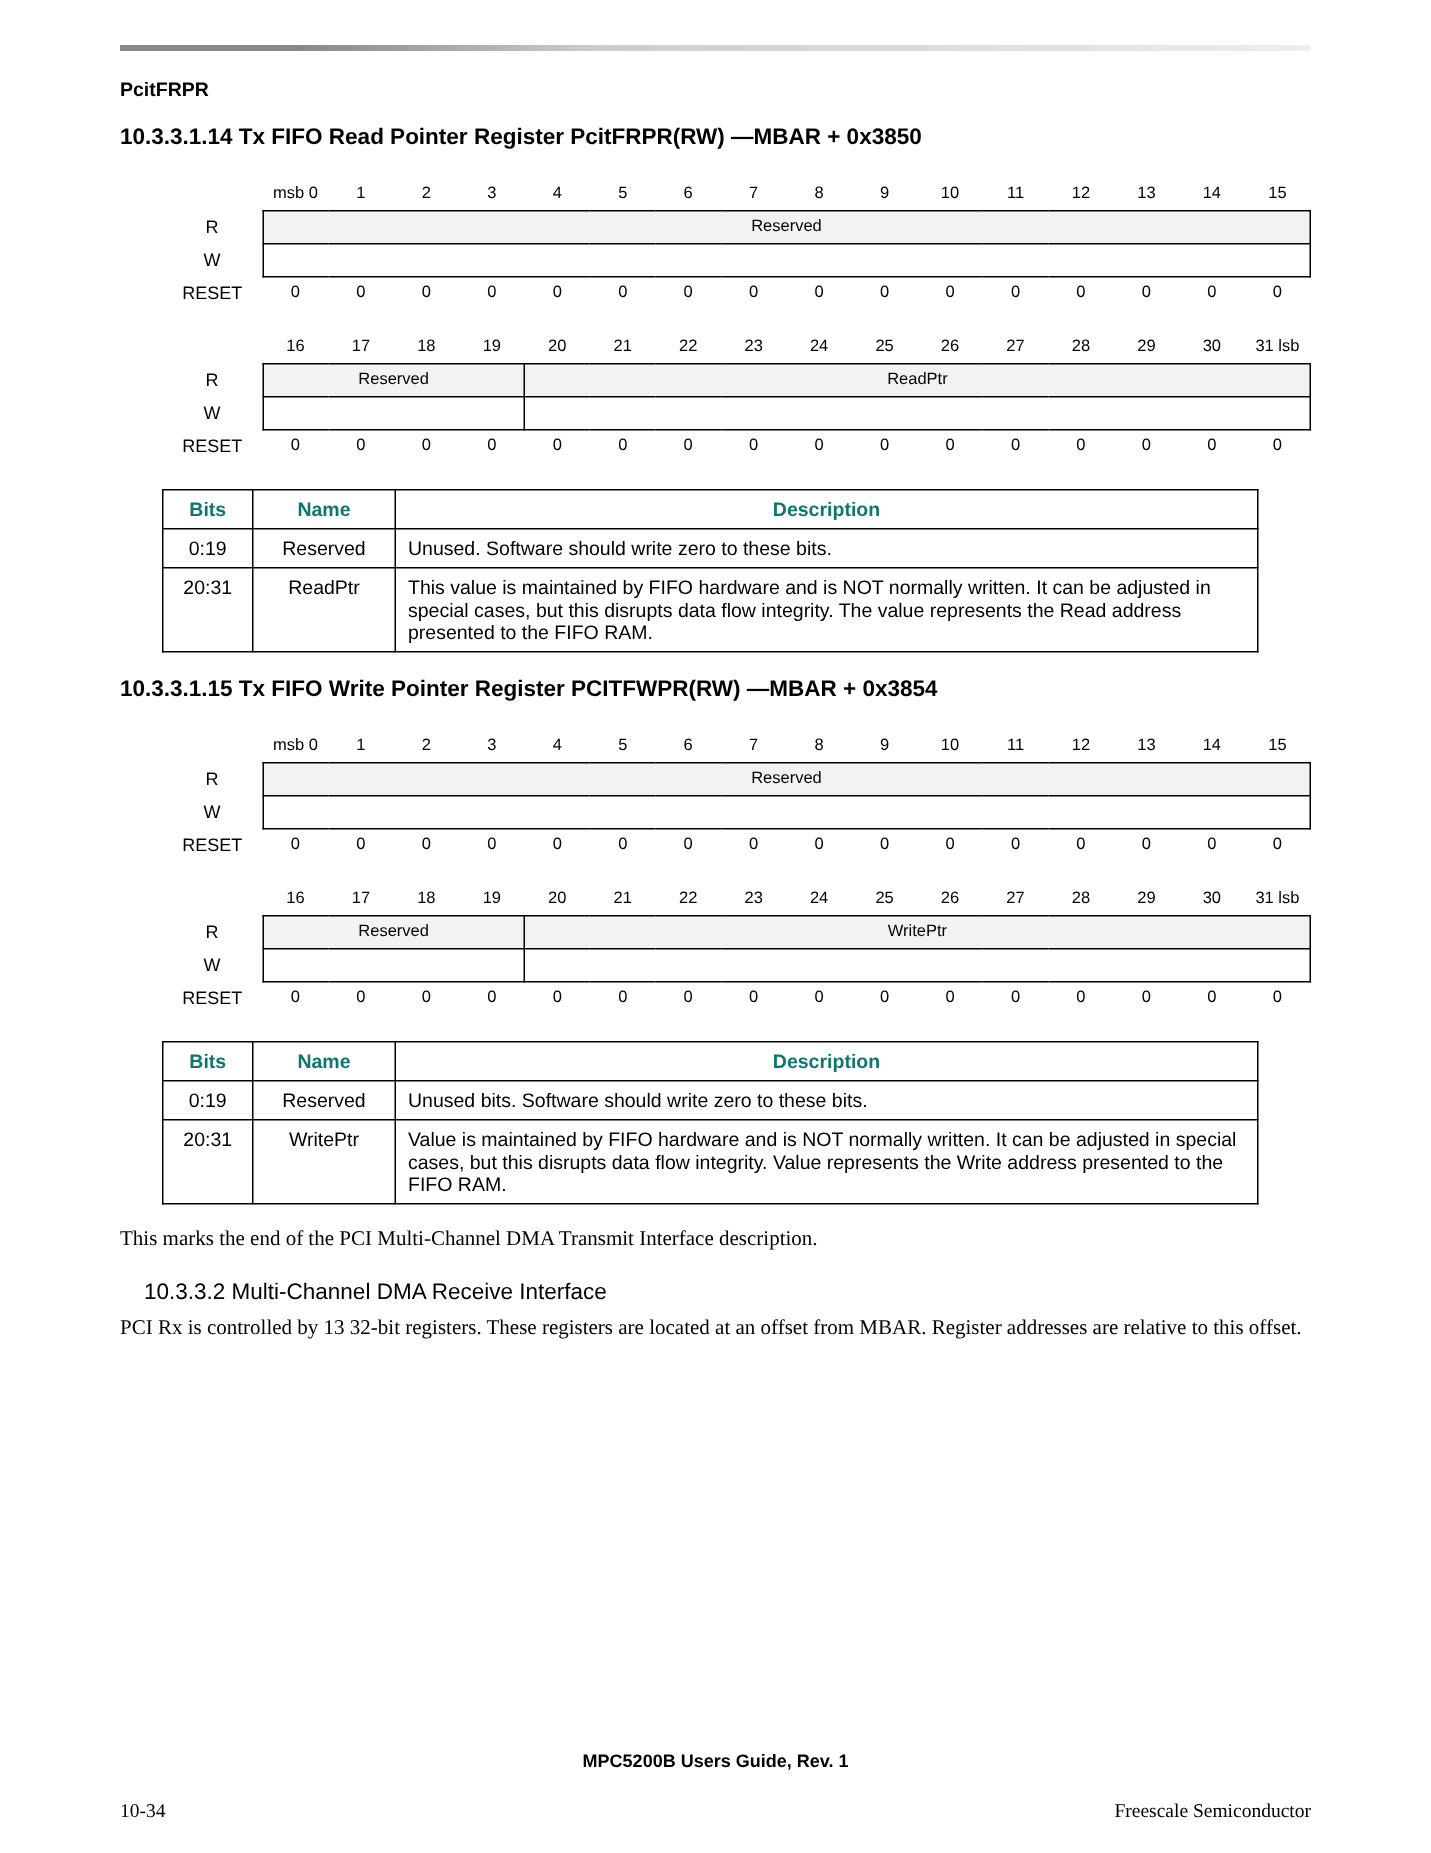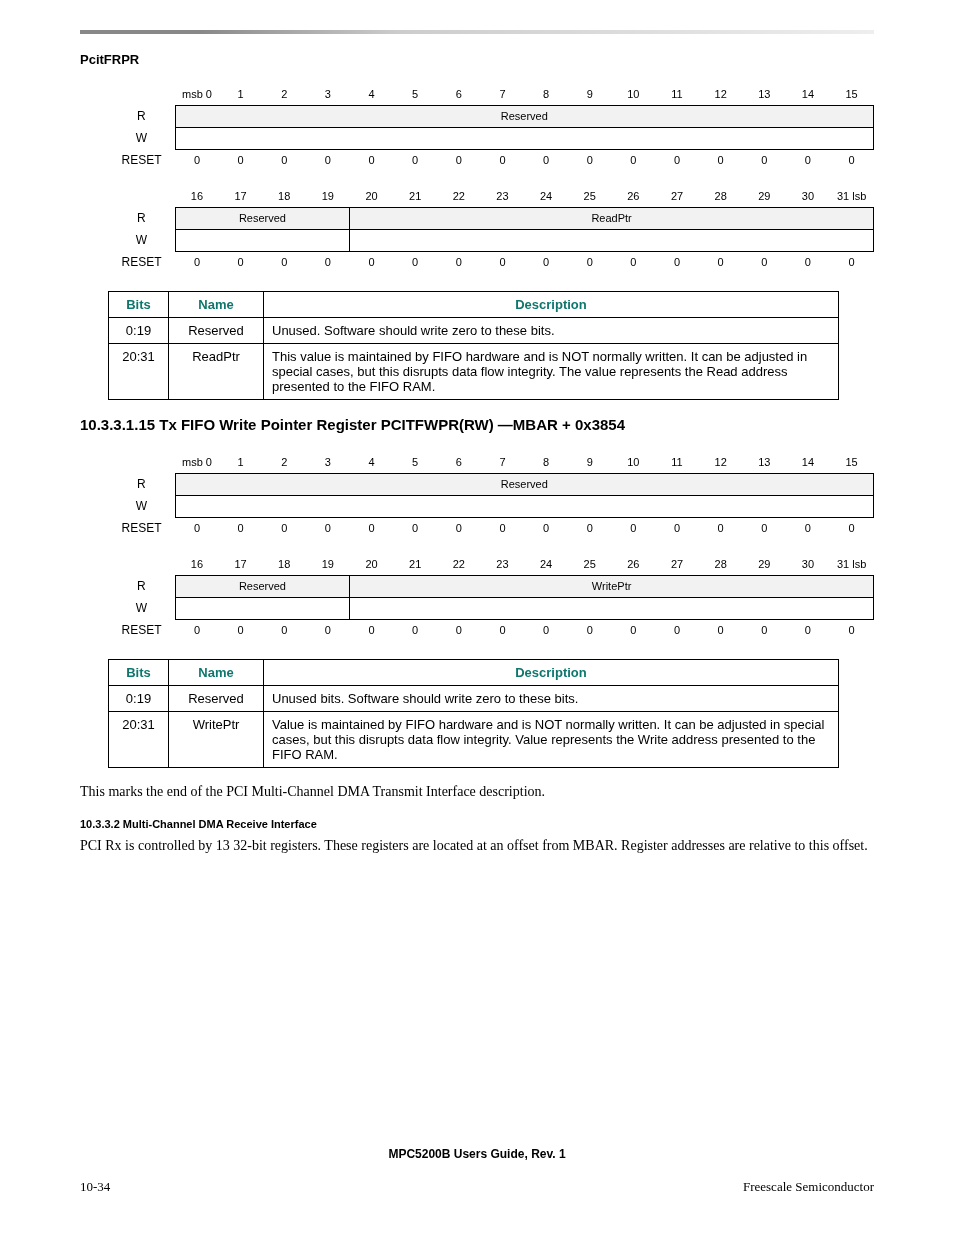--- a/index.html
+++ b/index.html
@@ -24,23 +24,23 @@
     font-weight: bold;
     font-size: 13px;
     margin-bottom: 16px;
   }
   .sec-title {
     font-weight: bold;
     font-size: 15px;
     margin: 6px 0 18px 0;
   }
   .subsec-title {
-    font-weight: bold;
-    font-size: 11px;
-    margin: 18px 0 8px 0;
+    font-weight: normal;
+    font-size: 15px;
+    margin: 18px 0 8px 16px;
   }
   .body-text {
     font-family: "Times New Roman", Times, serif;
     font-size: 14px;
     margin: 8px 0 10px 0;
   }
 
   
   .reg-wrap { margin: 0 0 18px 28px; }
   .reg-tbl { border-collapse: collapse; width: 100%; font-size: 11px; }
@@ -74,35 +74,36 @@
     font-weight: bold;
     text-align: center;
   }
   .col-bits { width: 60px; text-align: center; }
   .col-name { width: 95px; text-align: center; }
   .col-desc { width: 575px; }
 
   
   .footer {
     position: absolute;
-    bottom: 40px;
+    bottom: 20px;
     left: 80px;
     right: 80px;
     font-size: 13px;
   }
   .footer-center { text-align: center; font-weight: bold; margin-bottom: 18px; font-size: 12px;}
   .footer-row { display: flex; justify-content: space-between; font-family: "Times New Roman", serif;}
 </style>
 </head>
 <body>
 
 <div class="page">
   <div class="topbar"></div>
   <div class="hdr-label">PcitFRPR</div>
 
+  <div class="sec-title">10.3.3.1.14  Tx FIFO Read Pointer Register PcitFRPR(RW) —MBAR + 0x3850</div>
 
   <div class="reg-wrap">
     <table class="reg-tbl">
       <colgroup>
           <col style="width:60px">
           <col class="bitcol">
           <col class="bitcol">
           <col class="bitcol">
           <col class="bitcol">
           <col class="bitcol">

